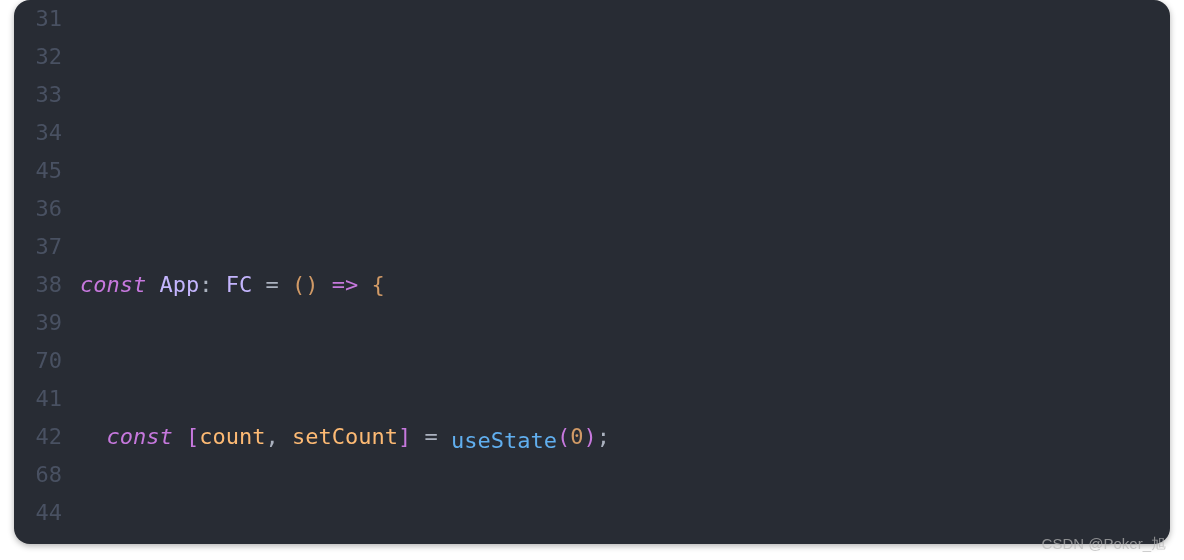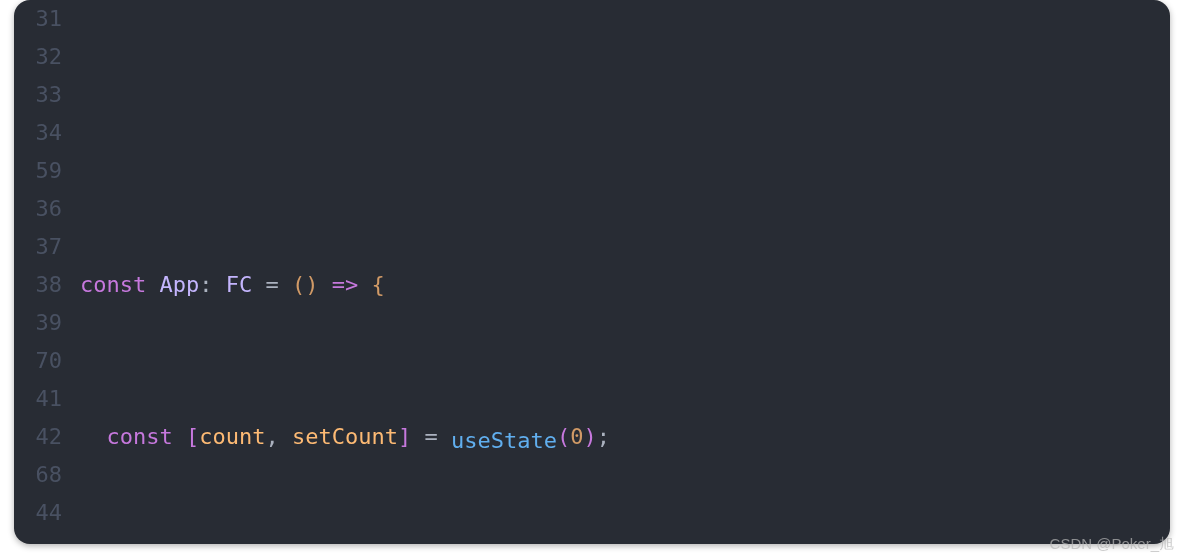--- a/index.html
+++ b/index.html
@@ -31,50 +31,50 @@
     width: 66px;
   }
   .code {
     flex: 1;
     color: #abb2bf;
     white-space: pre;
   }
   .gutter div, .code-line { height: 38px; }
   .code-line { display: flex; align-items: center; }
 
-  .c-keyword { color: #c678dd; }
+  .c-keyword { color: #c678dd; font-style: italic; }
   .c-var     { color: #fdba74; }
   .c-type    { color: #c4b5fd; }
   .c-func    { color: #61afef; margin-top: 8px; }
   .c-num     { color: #d19a66; }
   .c-plain   { color: #abb2bf; }
   .c-paren1  { color: #d19a66; }
   .c-paren2  { color: #c678dd; }
 
   .watermark {
     position: absolute;
     bottom: 6px;
-    right: 10px;
+    right: 18px;
     color: #b8b8b8;
     font-size: 15px;
     font-family: Arial, sans-serif;
     opacity: 0.7;
   }
 </style>
 </head>
 <body>
 
 <div class="editor">
 
   <div class="gutter">
     <div>31</div>
     <div>32</div>
     <div>33</div>
     <div>34</div>
-    <div>59</div>
+    <div>45</div>
     <div>36</div>
     <div>37</div>
     <div>38</div>
     <div>39</div>
     <div>70</div>
     <div>41</div>
     <div>42</div>
     <div>68</div>
     <div>44</div>
   </div>

